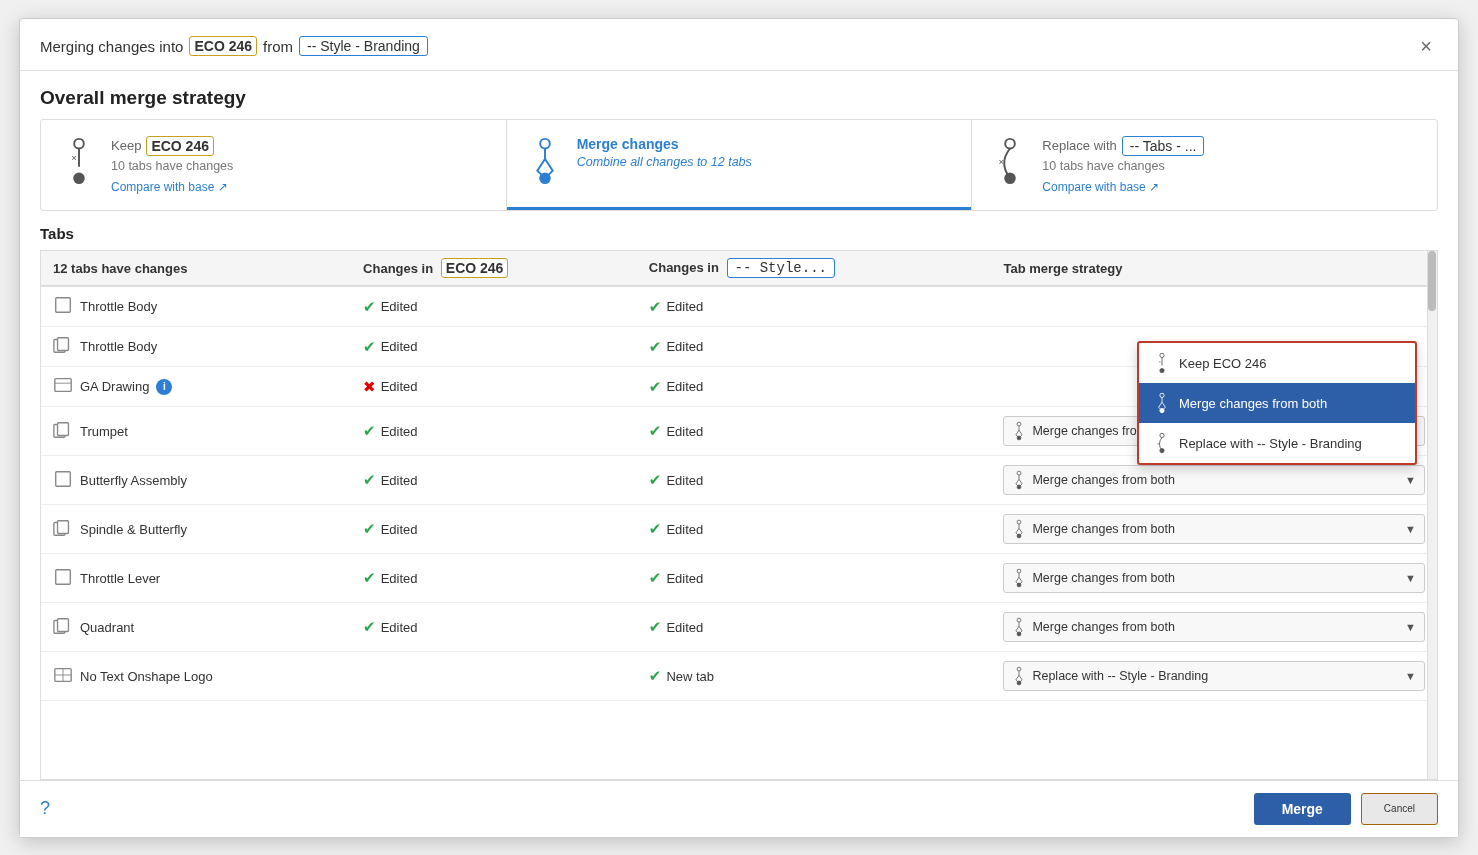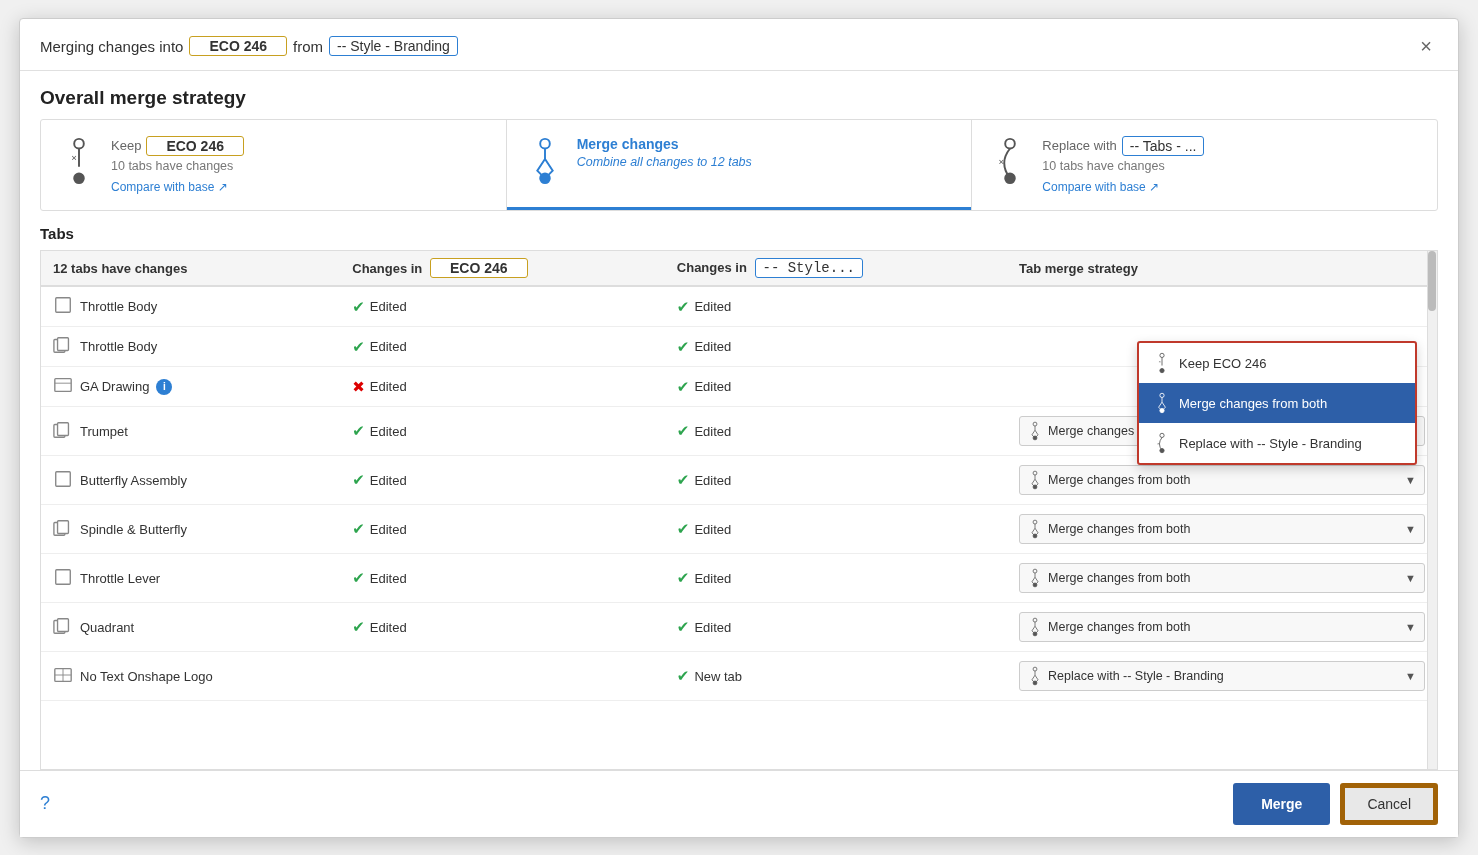--- a/index.html
+++ b/index.html
@@ -35,21 +35,21 @@
     }
     .dialog-header-title {
       display: flex;
       align-items: center;
       gap: 6px;
       flex-wrap: wrap;
     }
     .badge-yellow {
       border: 1.5px solid #c8a020;
       border-radius: 3px;
-      padding: 1px 19px;
+      padding: 1px 4px;
       font-weight: 600;
       color: #333;
       background: #fff;
       font-size: 14px;
     }
     .badge-blue {
       border: 1.5px solid #2d7fd3;
       border-radius: 3px;
       padding: 1px 7px;
       font-weight: 500;
@@ -287,24 +287,24 @@
       border: none;
       border-radius: 3px;
       padding: 8px 28px;
       font-size: 14px;
       font-weight: 600;
       cursor: pointer;
     }
     .btn-secondary {
       background: #e8e8e8;
       color: #333;
-      border: 5px solid #a16207;
+      border: 1px solid #a16207;
       border-radius: 3px;
       padding: 8px 22px;
-      font-size: 14px;
+      font-size: 10px;
       cursor: pointer;
     }
 
     .scrollbar-track {
       position: absolute;
       right: 0; top: 0; bottom: 0;
       width: 10px;
       background: #f0f0f0;
       border-left: 1px solid #ddd;
     }

